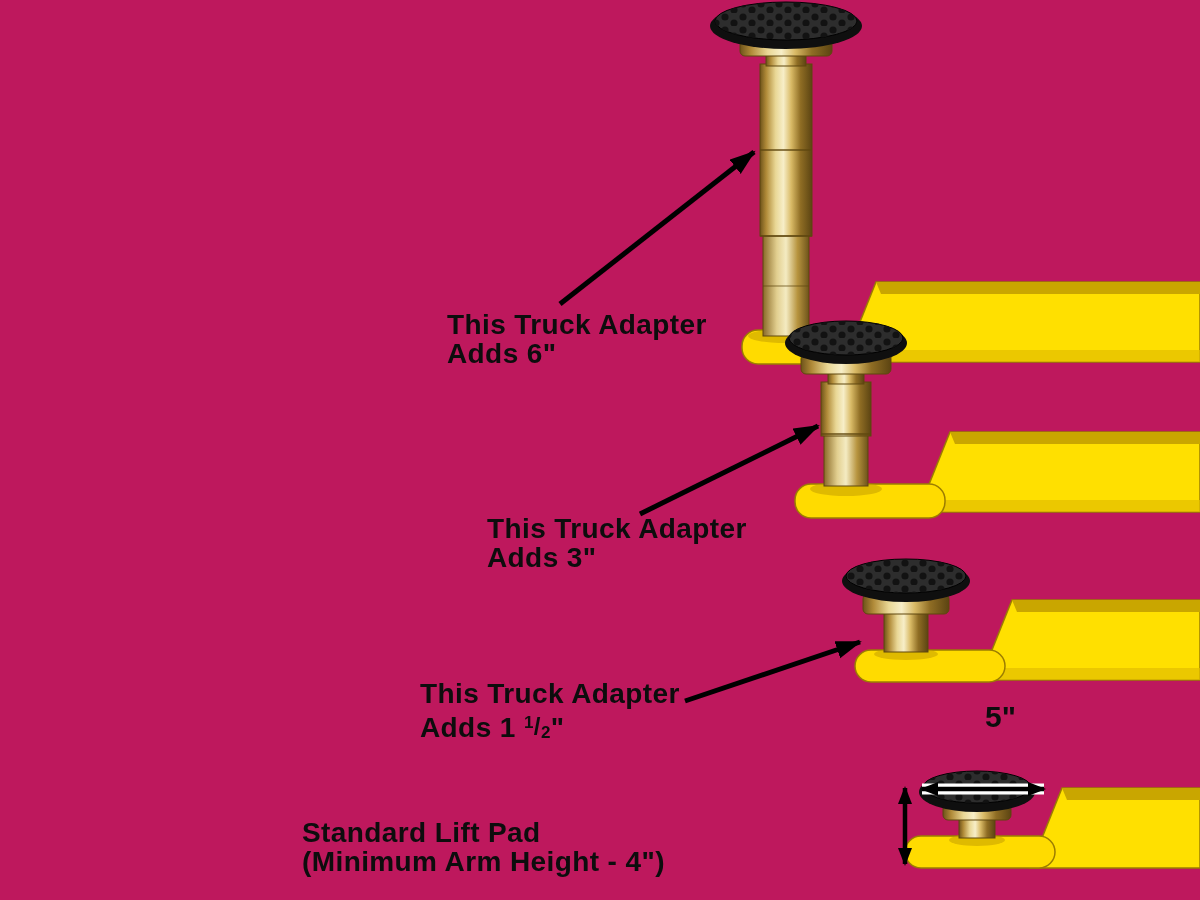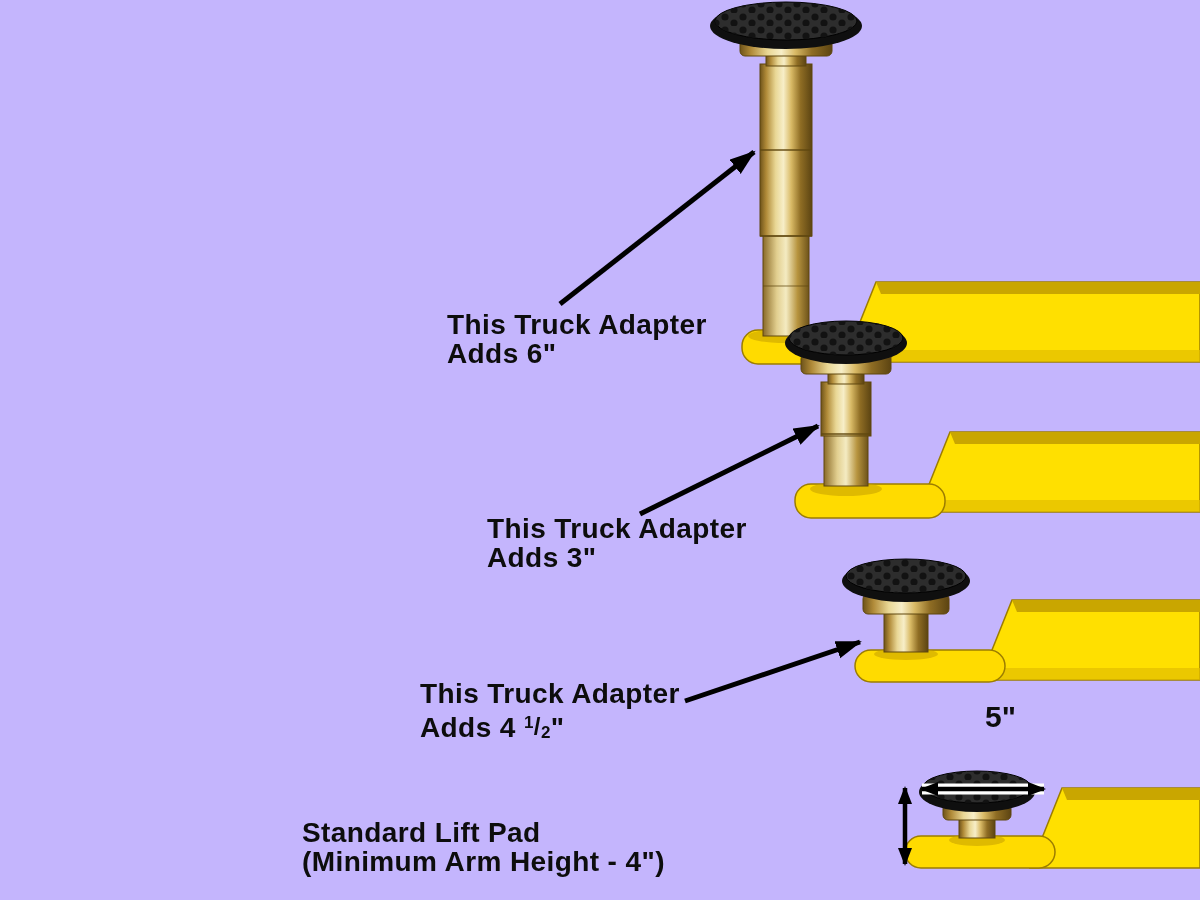--- a/index.html
+++ b/index.html
@@ -1,17 +1,17 @@
 <!DOCTYPE html>
 <html><head>
 <meta charset="utf-8">
 <style>
   html,body{margin:0;padding:0;background:#fff;}
   .canvas{
-    position:relative;width:1200px;height:900px;background:#c4b5fd;
+    position:relative;width:1200px;height:900px;background:#be185d;
     overflow:hidden;font-family:"Liberation Sans",sans-serif;
   }
   .art{position:absolute;left:0;top:0;}
   .lbl{
     position:absolute;font-weight:700;font-size:28px;line-height:29px;
     color:#0d0d0d;letter-spacing:.4px;white-space:nowrap;
   }
   .dim{
     position:absolute;font-weight:700;font-size:30px;color:#0d0d0d;
     white-space:nowrap;
@@ -152,21 +152,21 @@
   </div>
 
   <div class="lbl" style="left:487px;top:514px">
     <div>This Truck Adapter</div>
     <div>Adds 3"</div>
   </div>
 
   <div class="lbl" style="left:420px;top:679px">
     <div>This Truck Adapter</div>
     <div>
-      <span>Adds 4 </span><span class="fr-num">1</span><span class="fr-slash">/</span><span class="fr-den">2</span><span>"</span>
+      <span>Adds 1 </span><span class="fr-num">1</span><span class="fr-slash">/</span><span class="fr-den">2</span><span>"</span>
     </div>
   </div>
 
   <div class="lbl" style="left:302px;top:818px">
     <div>Standard Lift Pad</div>
     <div>(Minimum Arm Height - 4")</div>
   </div>
 
   <div class="dim" style="left:985px;top:700px">5"</div>
 

